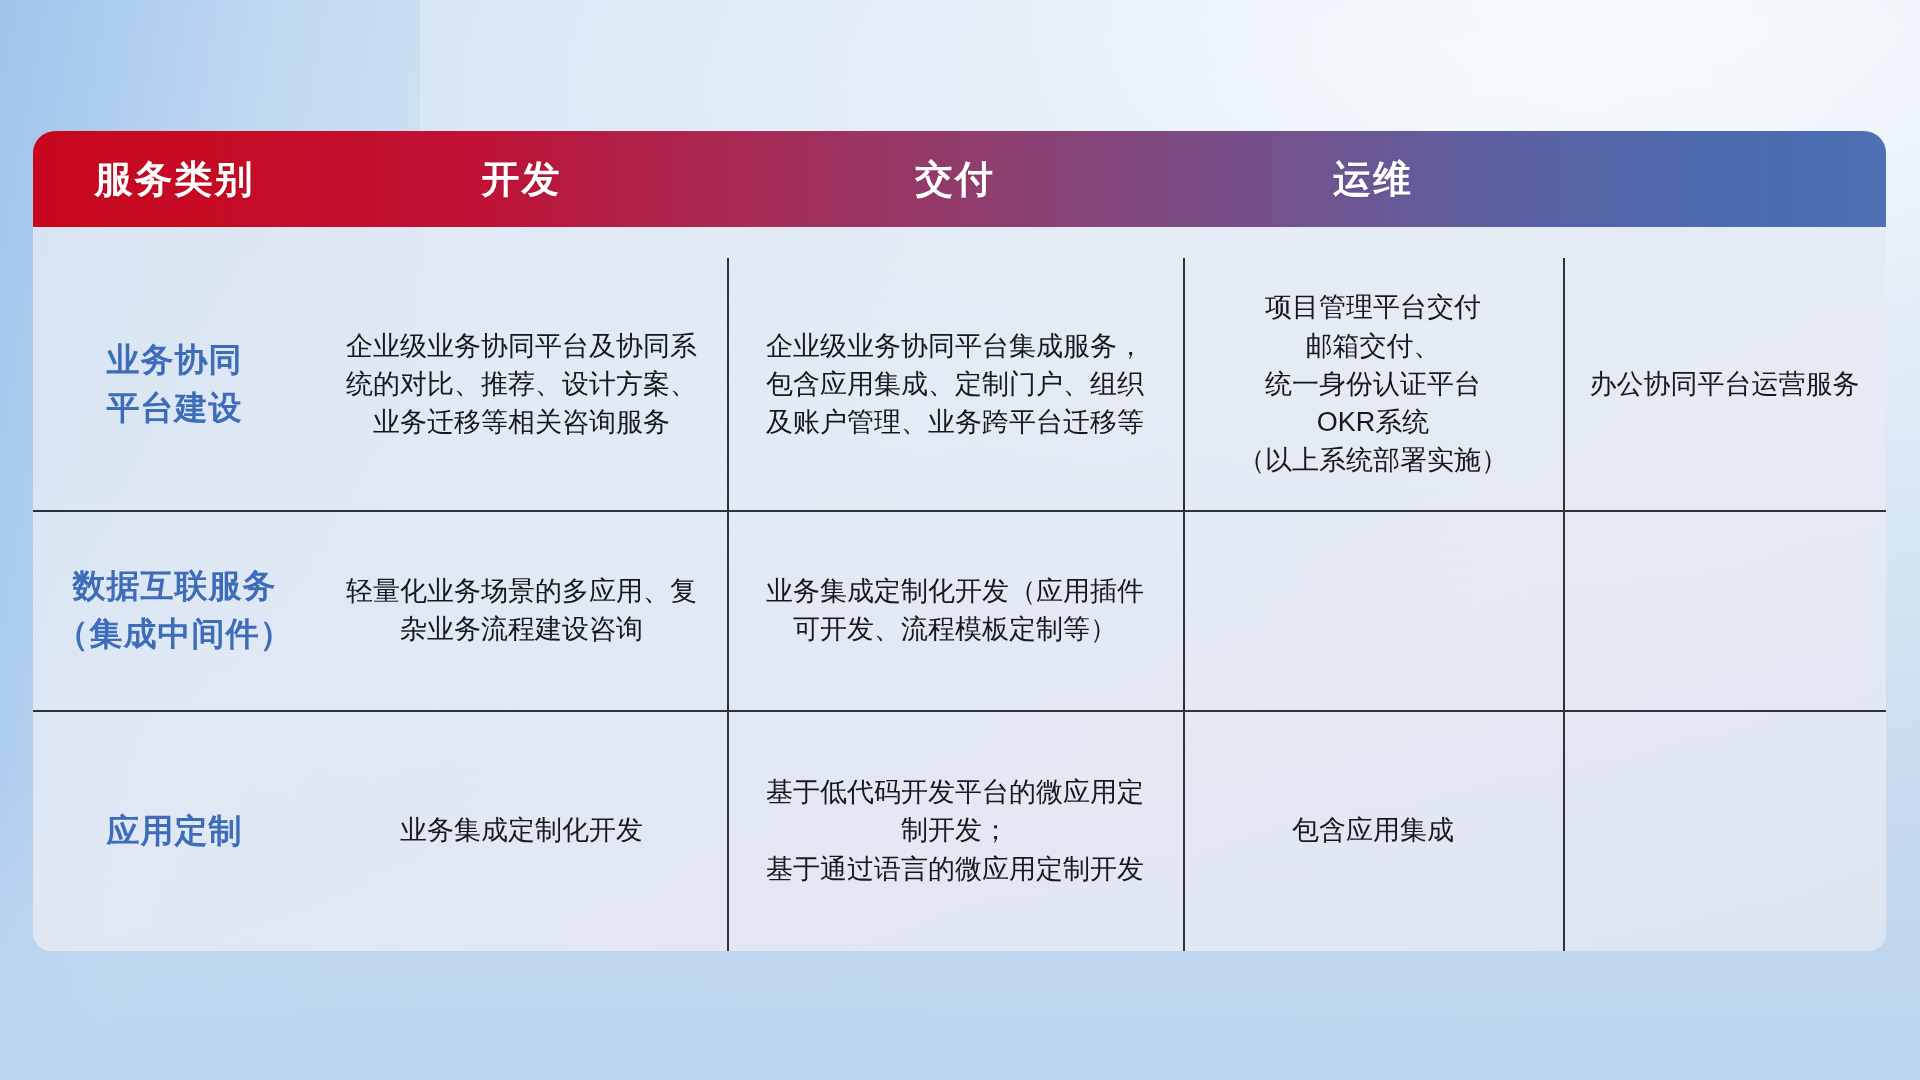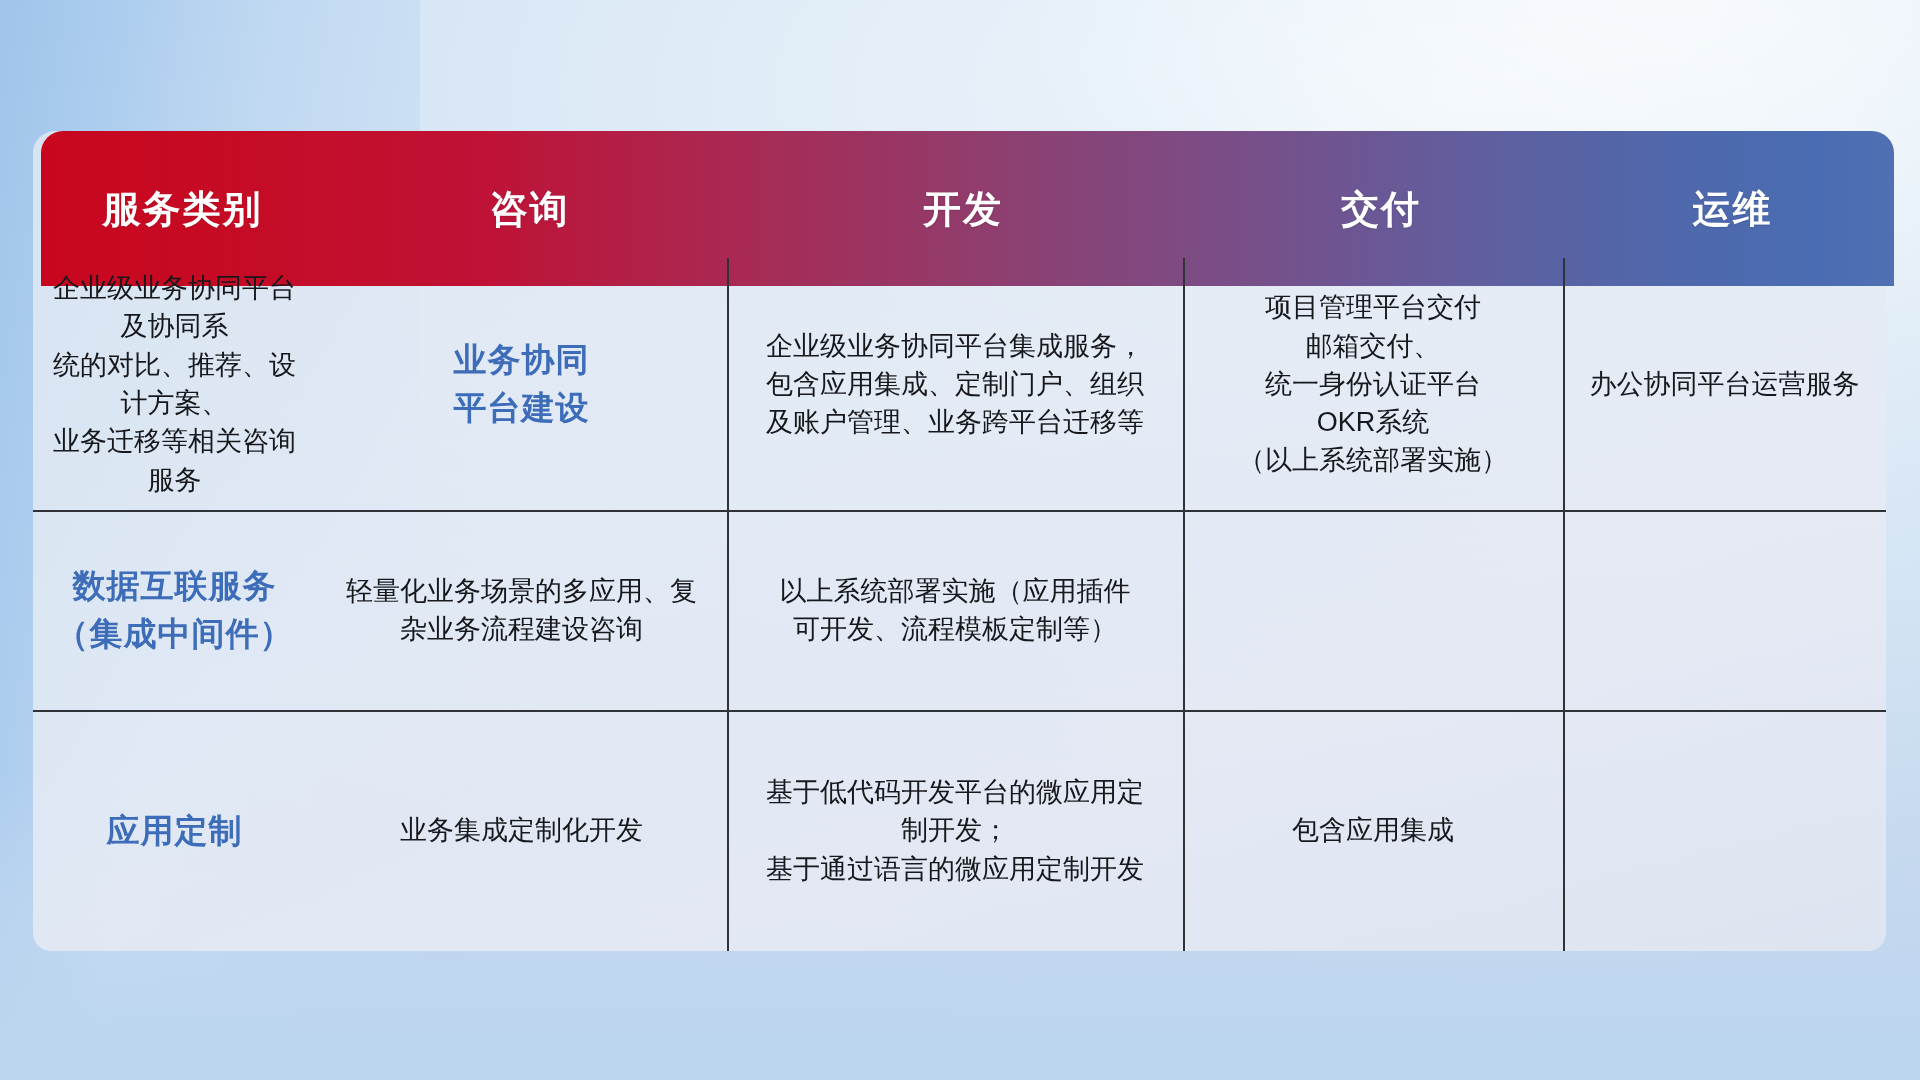--- a/index.html
+++ b/index.html
@@ -45,21 +45,21 @@
 
   .grid{
     position:absolute;inset:0;
     display:grid;
     grid-template-columns:283px 411px 456px 380px 323px;
     grid-template-rows:127px 252px 200px 241px;
   }
 
   
   #header-row{
-    position:absolute;left:8px;top:0;width:100%;height:155px;
+    position:absolute;left:0;top:0;width:100%;height:96px;
     background:linear-gradient(90deg,
        #c8071f 0%,
        #c60b24 10%,
        #bf1236 24%,
        #a82a54 38%,
        #8e3f70 52%,
        #76508b 66%,
        #5f5f9f 78%,
        #4f68ab 88%,
        #4a6cb2 96%,
@@ -115,54 +115,53 @@
 <div id="bg-left-wash"></div>
 <div id="bg-bottom-wash"></div>
 <div id="bg-top-right-glow"></div>
 
 <div id="table-panel">
 
   <div id="table-body"></div>
 
   <div id="header-row">
     <div class="head-cell">服务类别</div>
-    <div class="head-cell">咨询</div>
     <div class="head-cell">开发</div>
     <div class="head-cell">交付</div>
     <div class="head-cell">运维</div>
   </div>
 
   <div class="grid">
 
     <div></div>
     <div></div>
     <div></div>
     <div></div>
     <div></div>
 
+    <div class="cell cat-cell">业务协同
+平台建设</div>
     <div class="cell">企业级业务协同平台及协同系
 统的对比、推荐、设计方案、
 业务迁移等相关咨询服务</div>
-    <div class="cell cat-cell">业务协同
-平台建设</div>
     <div class="cell">企业级业务协同平台集成服务，
 包含应用集成、定制门户、组织
 及账户管理、业务跨平台迁移等</div>
     <div class="cell">项目管理平台交付
 邮箱交付、
 统一身份认证平台
 OKR系统
 （以上系统部署实施）</div>
     <div class="cell">办公协同平台运营服务</div>
 
     <div class="cell cat-cell">数据互联服务
 （集成中间件）</div>
     <div class="cell">轻量化业务场景的多应用、复
 杂业务流程建设咨询</div>
-    <div class="cell">以上系统部署实施（应用插件
+    <div class="cell">业务集成定制化开发（应用插件
 可开发、流程模板定制等）</div>
     <div class="cell"></div>
     <div class="cell"></div>
 
     <div class="cell cat-cell">应用定制</div>
     <div class="cell">业务集成定制化开发</div>
     <div class="cell">基于低代码开发平台的微应用定
 制开发；
 基于通过语言的微应用定制开发</div>
     <div class="cell">包含应用集成</div>

